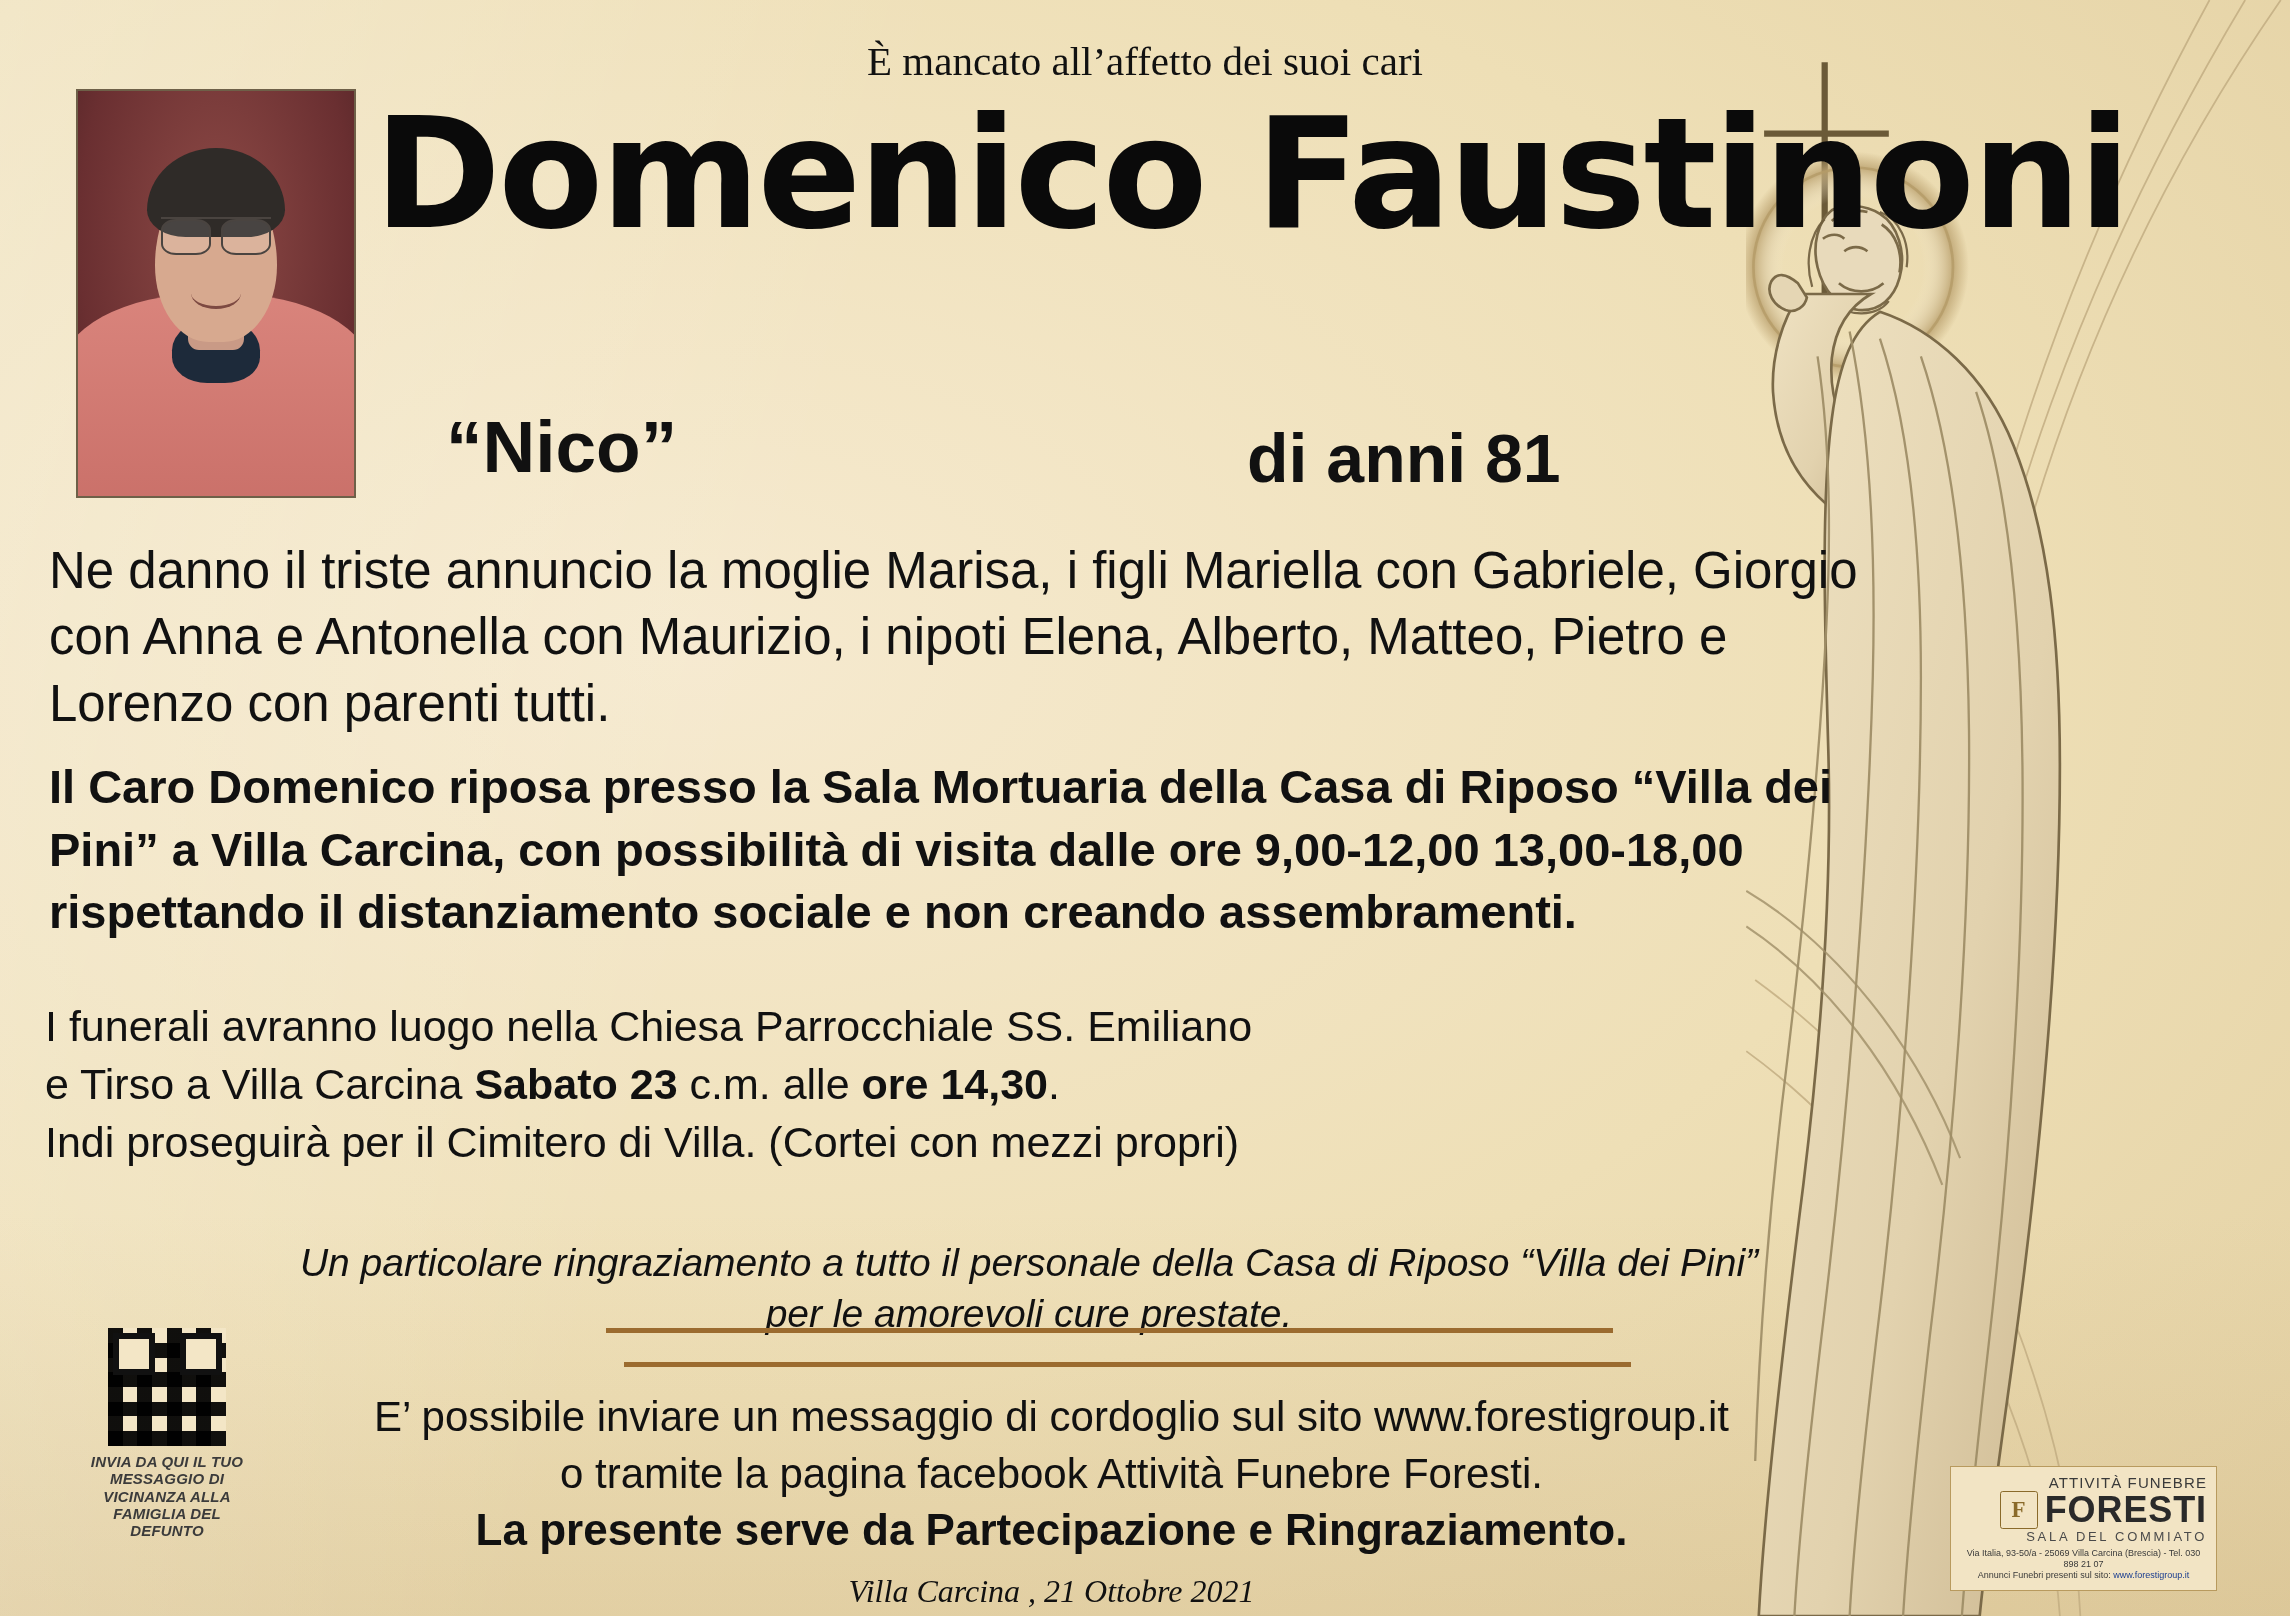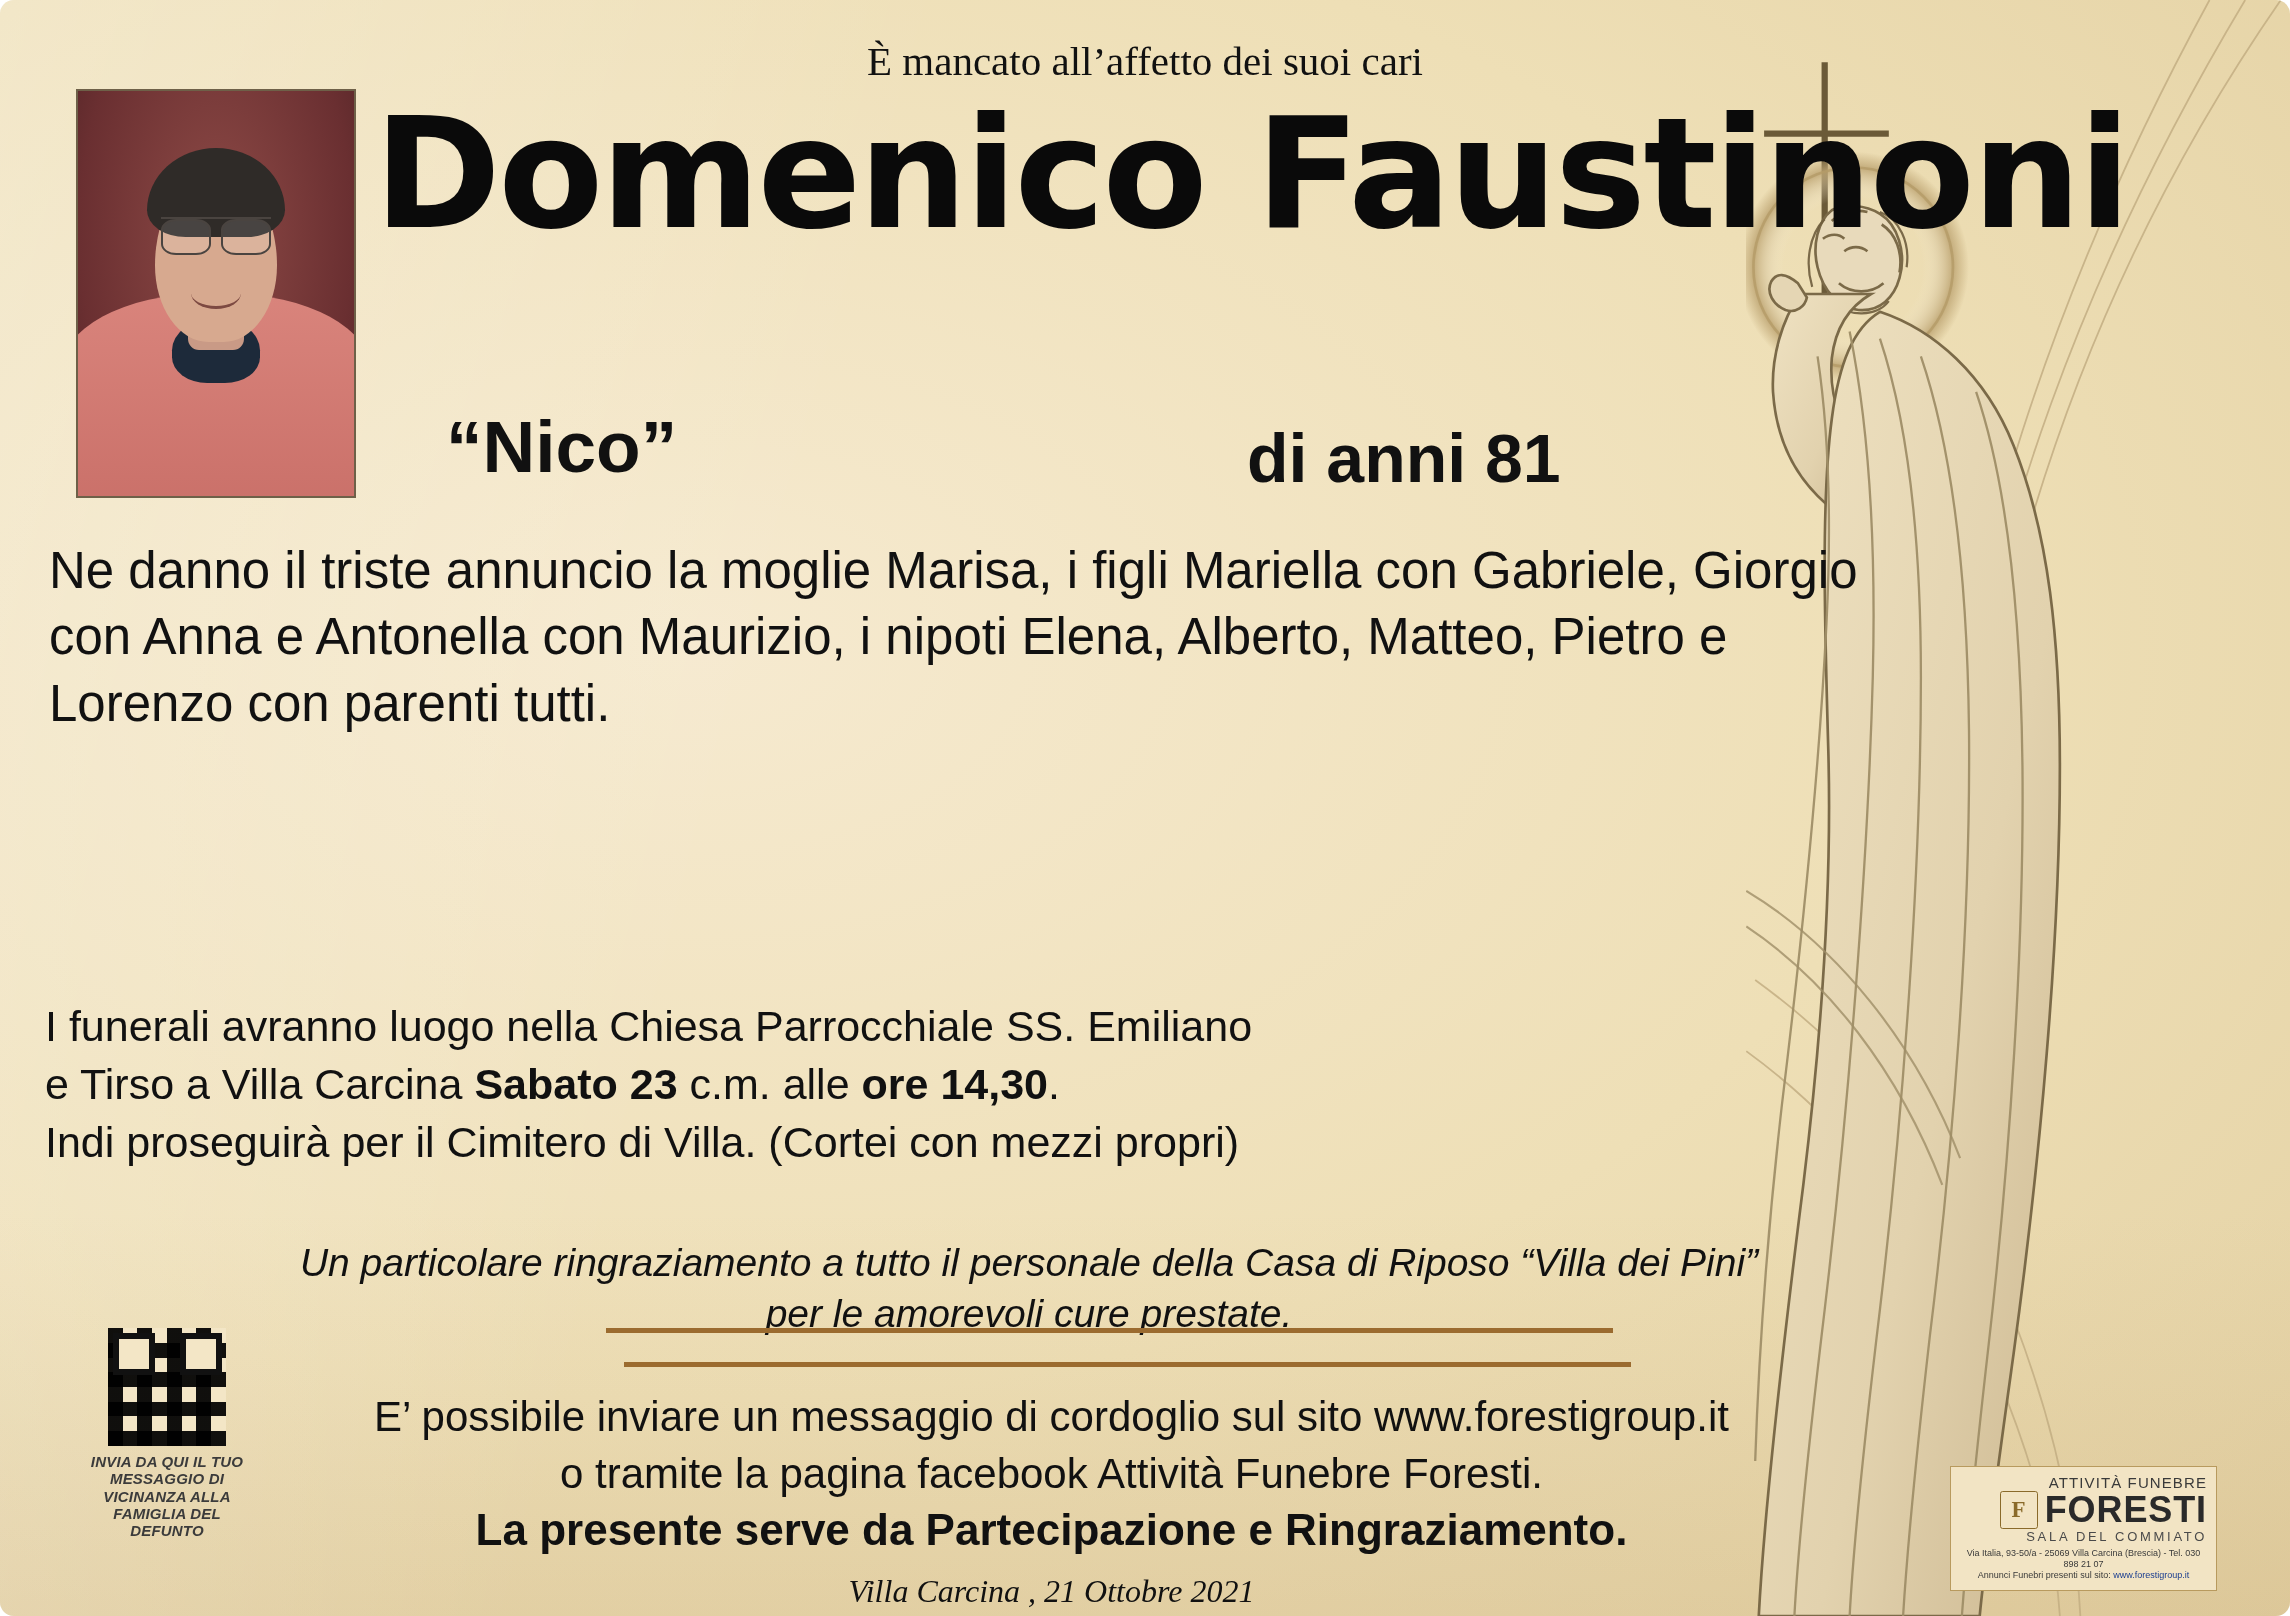--- a/index.html
+++ b/index.html
@@ -15,21 +15,20 @@
   }
 
   .poster {
     position: relative;
     width: 2290px;
     height: 1616px;
     background: #f0e0b8;
     background-image:
       radial-gradient(ellipse at 30% 40%, #f6ead0 0%, #eedfb6 55%, #e3d0a2 100%);
     overflow: hidden;
-    border-radius: 14px;
   }
 
   
   .paper-texture {
     position: absolute;
     inset: 0;
     background:
       linear-gradient(105deg, rgba(255,255,255,0.25) 0%, rgba(255,255,255,0) 35%),
       linear-gradient(0deg, rgba(190,160,110,0.18) 0%, rgba(255,255,255,0) 25%);
     pointer-events: none;
@@ -444,20 +443,21 @@
     </div>
   </div>
 
   <div class="top-line">È mancato all’affetto dei suoi cari</div>
   <div class="name">Domenico Faustinoni</div>
   <div class="nickname">“Nico”</div>
   <div class="age">di anni 81</div>
 
   <div class="para announce">Ne danno il triste annuncio la moglie Marisa, i figli Mariella con Gabriele, Giorgio con Anna e Antonella con Maurizio, i nipoti Elena, Alberto, Matteo, Pietro e Lorenzo con parenti tutti.</div>
 
+  <div class="para rest">Il Caro Domenico riposa presso la Sala Mortuaria della Casa di Riposo “Villa dei Pini” a Villa Carcina, con possibilità di visita dalle ore 9,00-12,00 13,00-18,00 rispettando il distanziamento sociale e non creando assembramenti.</div>
 
   <div class="para funeral">
     <div>I funerali avranno luogo nella Chiesa Parrocchiale SS. Emiliano</div>
     <div>
       <span>e Tirso a Villa Carcina </span><b>Sabato 23</b><span> c.m. alle </span><b>ore 14,30</b><span>.</span>
     </div>
     <div>Indi proseguirà per il Cimitero di Villa. (Cortei con mezzi propri)</div>
   </div>
 
   <div class="para thanks">Un particolare ringraziamento a tutto il personale della Casa di Riposo “Villa dei Pini” per le amorevoli cure prestate.</div>

